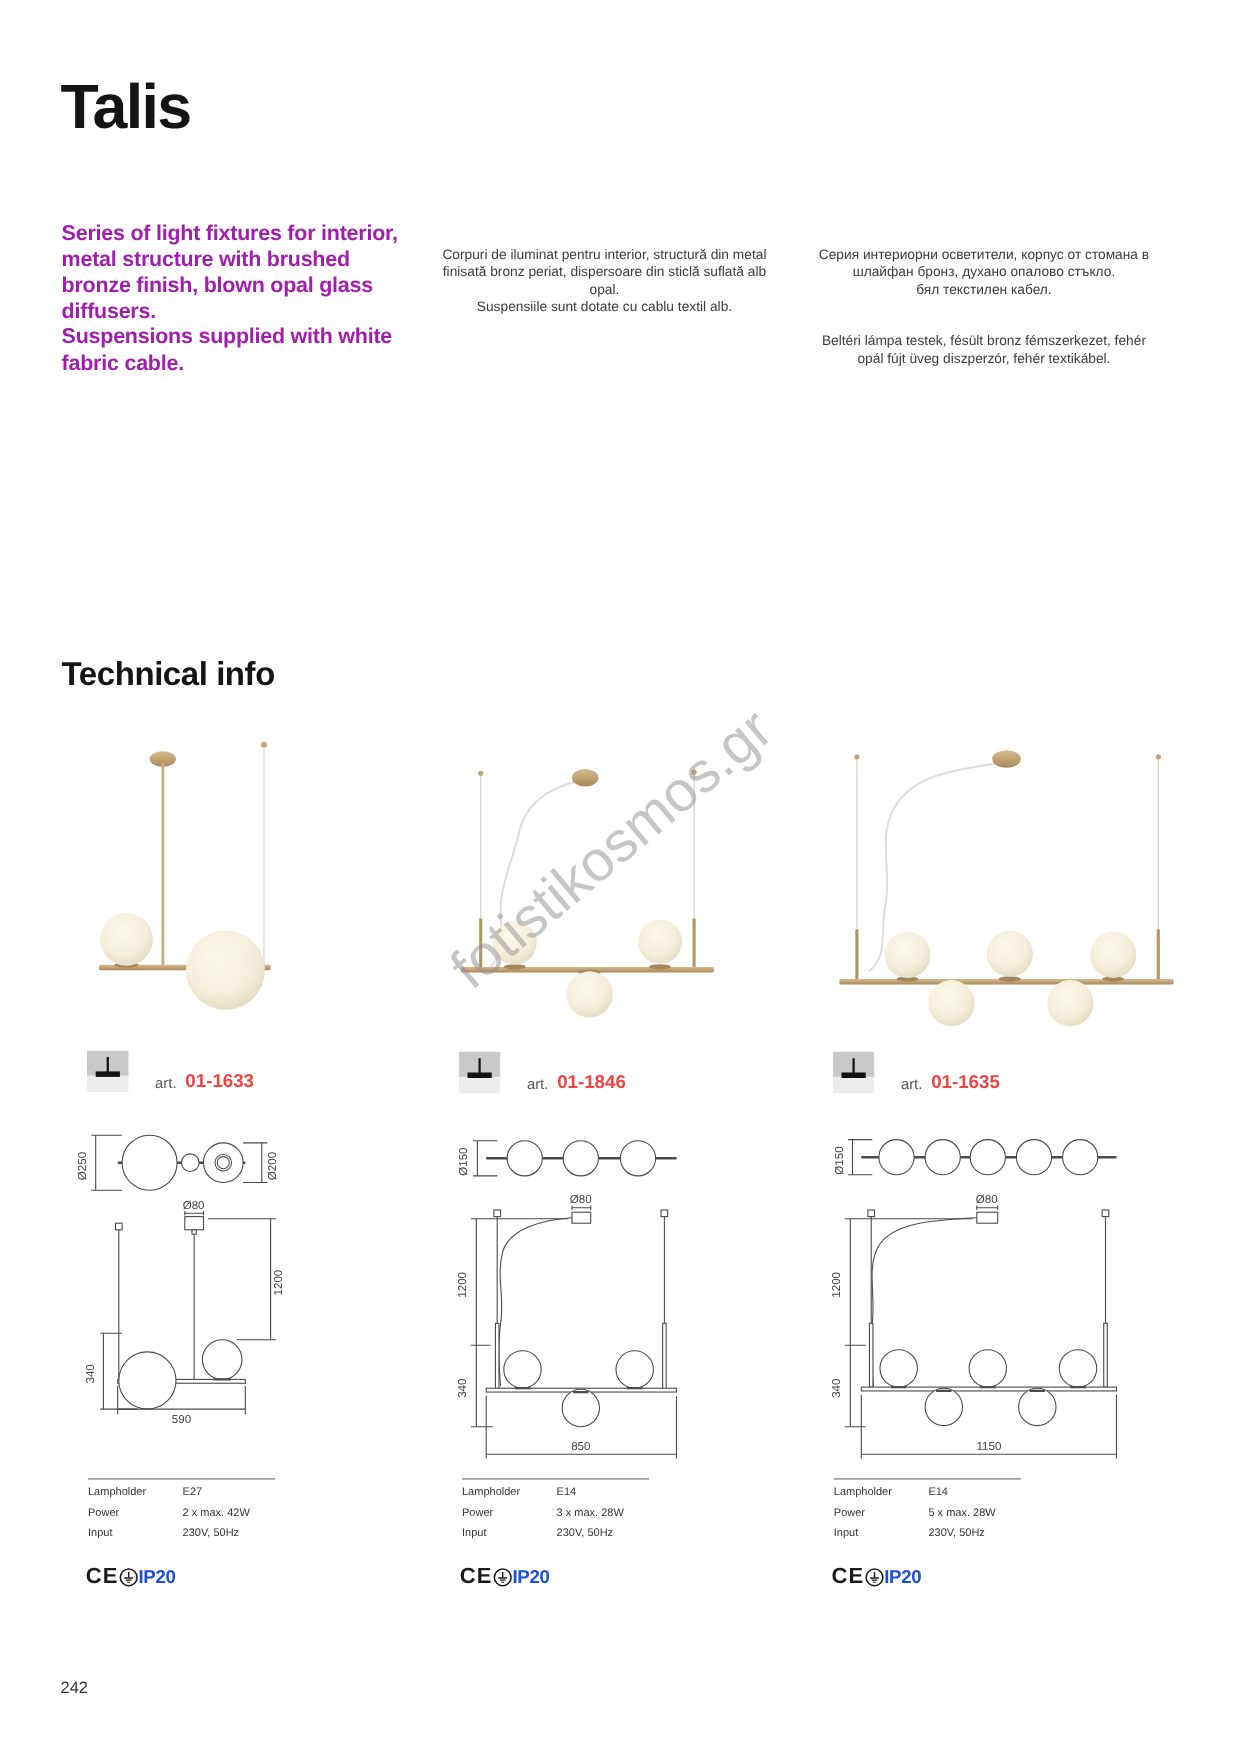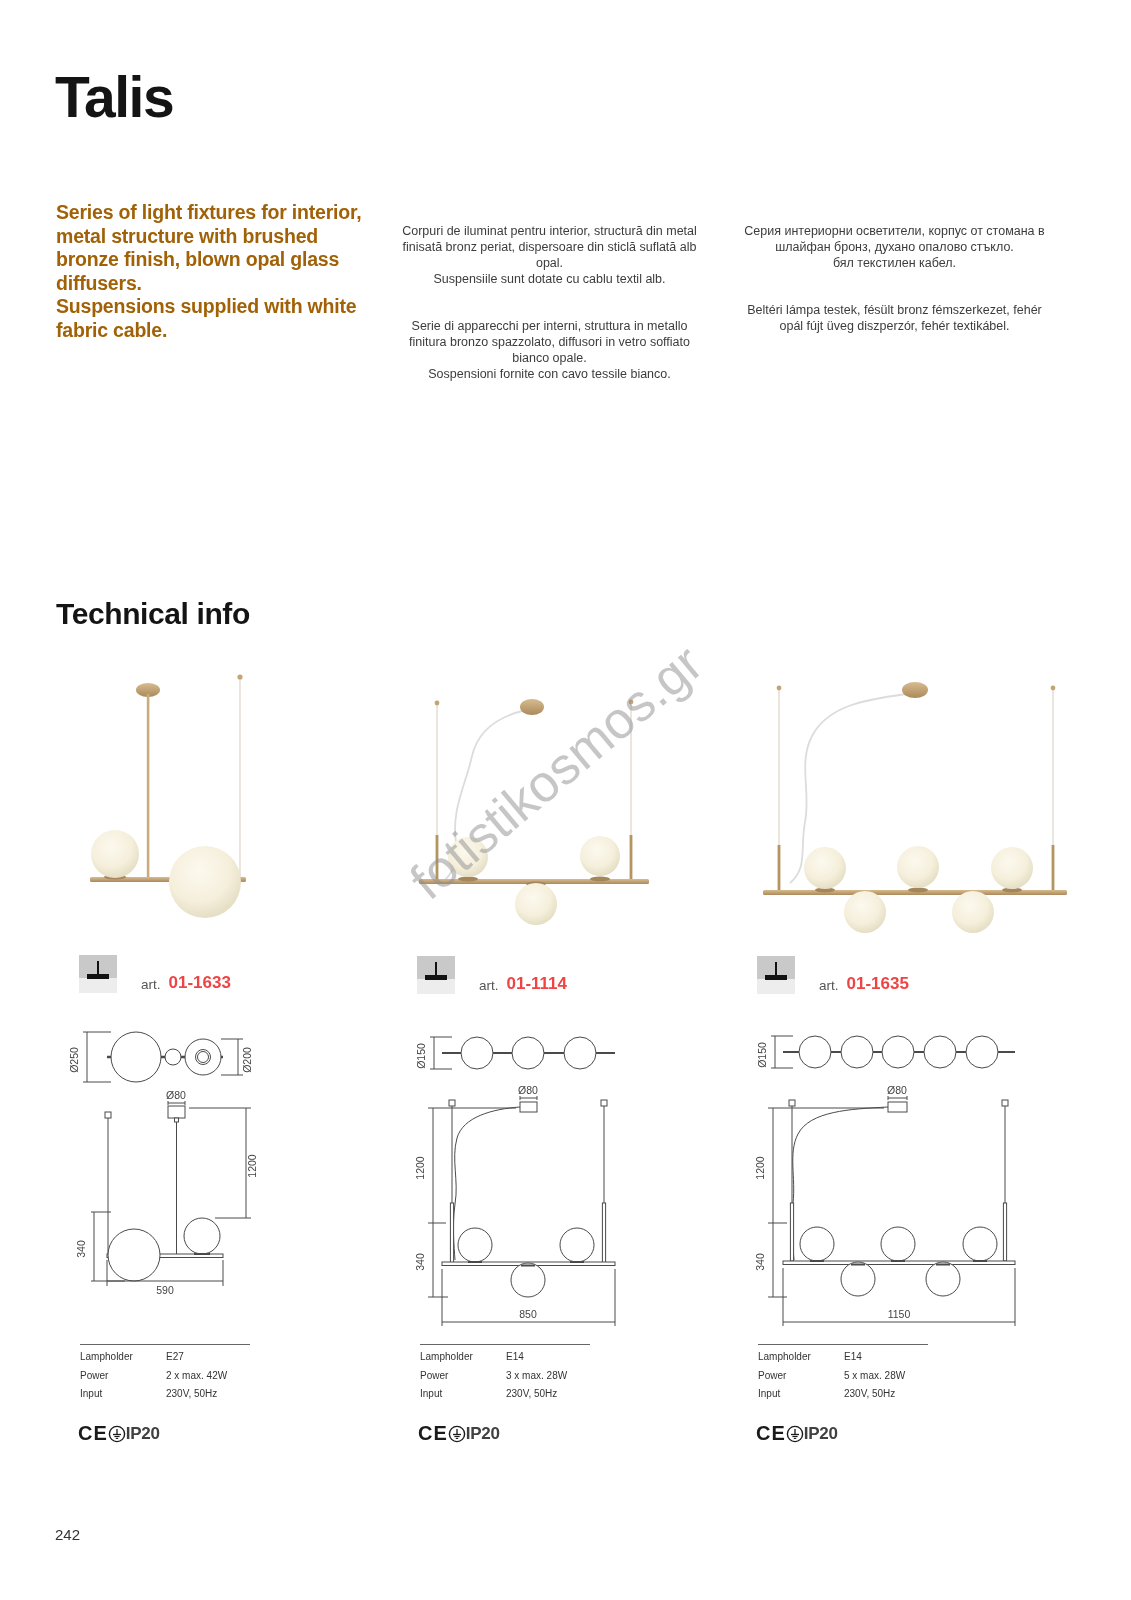--- a/index.html
+++ b/index.html
@@ -1,60 +1,56 @@
 <!DOCTYPE html>
 <html><head>
 <meta charset="utf-8">
 <style>
   html,body{margin:0;padding:0;}
   body{width:1131px;height:1600px;position:relative;background:#ffffff;
        font-family:"Liberation Sans","DejaVu Sans",sans-serif;color:#222;overflow:hidden;}
   .abs{position:absolute;}
   .page-title{left:55px;top:64px;font-size:57px;font-weight:700;letter-spacing:-1.5px;color:#141414;}
   .intro-en{left:56px;top:201px;width:335px;font-size:19.5px;line-height:23.5px;font-weight:700;
-            color:#a16207;white-space:pre-line;letter-spacing:-0.2px;}
+            color:#a21caf;white-space:pre-line;letter-spacing:-0.2px;}
   .desc-col{font-size:12.5px;line-height:16px;color:#3c3c3c;white-space:pre-line;text-align:center;}
   .desc-col p{margin:0 0 15px 0;white-space:pre-line;}
   .col2{left:397px;top:207px;width:305px;}
   .col3{left:737px;top:207px;width:315px;}
   .section-title{left:56px;top:597px;font-size:30px;font-weight:700;letter-spacing:-0.4px;color:#141414;}
   .watermark{left:556px;top:772px;transform:translate(-50%,-50%) rotate(-40deg);
              font-size:52px;color:#8f8f8f;opacity:0.5;white-space:nowrap;z-index:5;pointer-events:none;}
   .art-row{display:flex;align-items:flex-end;gap:8px;}
   .art-word{font-size:13.5px;color:#555;padding-bottom:1px;margin-left:16px;}
   .art-num{font-size:17px;font-weight:700;color:#ef4444;}
   .spec{width:170px;border-top:1px solid #666;padding-top:3px;}
   .spec-row{display:grid;grid-template-columns:86px 1fr;font-size:10px;line-height:18.5px;color:#333;}
   .cert-row{display:flex;align-items:center;gap:0;}
   .ce-mark{font-size:20px;font-weight:600;letter-spacing:1px;color:#1a1a1a;}
-  .ip-mark{font-size:17px;font-weight:700;color:#404040;letter-spacing:-0.3px;}
+  .ip-mark{font-size:17px;font-weight:700;color:#1d4ed8;letter-spacing:-0.3px;}
   .page-num{left:55px;top:1526px;font-size:15px;color:#333;}
   svg text{font-family:"Liberation Sans","DejaVu Sans",sans-serif;}
   .dim-label{font-size:10.5px;fill:#444;}
 </style>
 </head>
 <body>
 
 <div class="abs page-title">Talis</div>
 
 <div class="abs intro-en">Series of light fixtures for interior,
 metal structure with brushed
 bronze finish, blown opal glass
 diffusers.
 Suspensions supplied with white
 fabric cable.</div>
 
 <div class="abs desc-col col2">
   <p>Corpuri de iluminat pentru interior, structură din metal
 finisată bronz periat, dispersoare din sticlă suflată alb opal.
 Suspensiile sunt dotate cu cablu textil alb.</p>
-  <p>Serie di apparecchi per interni, struttura in metallo
-finitura bronzo spazzolato, diffusori in vetro soffiato
-bianco opale.
-Sospensioni fornite con cavo tessile bianco.</p>
 </div>
 
 <div class="abs desc-col col3">
   <p>Серия интериорни осветители, корпус от стомана в
 шлайфан бронз, духано опалово стъкло.
 бял текстилен кабел.</p>
   <p>Beltéri lámpa testek, fésült bronz fémszerkezet, fehér
 opál fújt üveg diszperzór, fehér textikábel.</p>
 </div>
 
@@ -157,21 +153,21 @@
   <span class="art-num">01-1633</span>
 </div>
 <div class="abs art-row" style="left:417px;top:956px;">
   <svg width="38" height="38">
     <rect x="0" y="0" width="38" height="23" fill="#c9c9c9"></rect>
       <rect x="0" y="23" width="38" height="15" fill="#ededed"></rect>
     <line x1="19" y1="6" x2="19" y2="20" stroke="#111" stroke-width="2"></line>
       <rect x="8" y="19" width="22" height="5" fill="#111"></rect>
   </svg>
   <span class="art-word">art.</span>
-  <span class="art-num">01-1114</span>
+  <span class="art-num">01-1846</span>
 </div>
 <div class="abs art-row" style="left:757px;top:956px;">
   <svg width="38" height="38">
     <rect x="0" y="0" width="38" height="23" fill="#c9c9c9"></rect>
       <rect x="0" y="23" width="38" height="15" fill="#ededed"></rect>
     <line x1="19" y1="6" x2="19" y2="20" stroke="#111" stroke-width="2"></line>
       <rect x="8" y="19" width="22" height="5" fill="#111"></rect>
   </svg>
   <span class="art-word">art.</span>
   <span class="art-num">01-1635</span>

